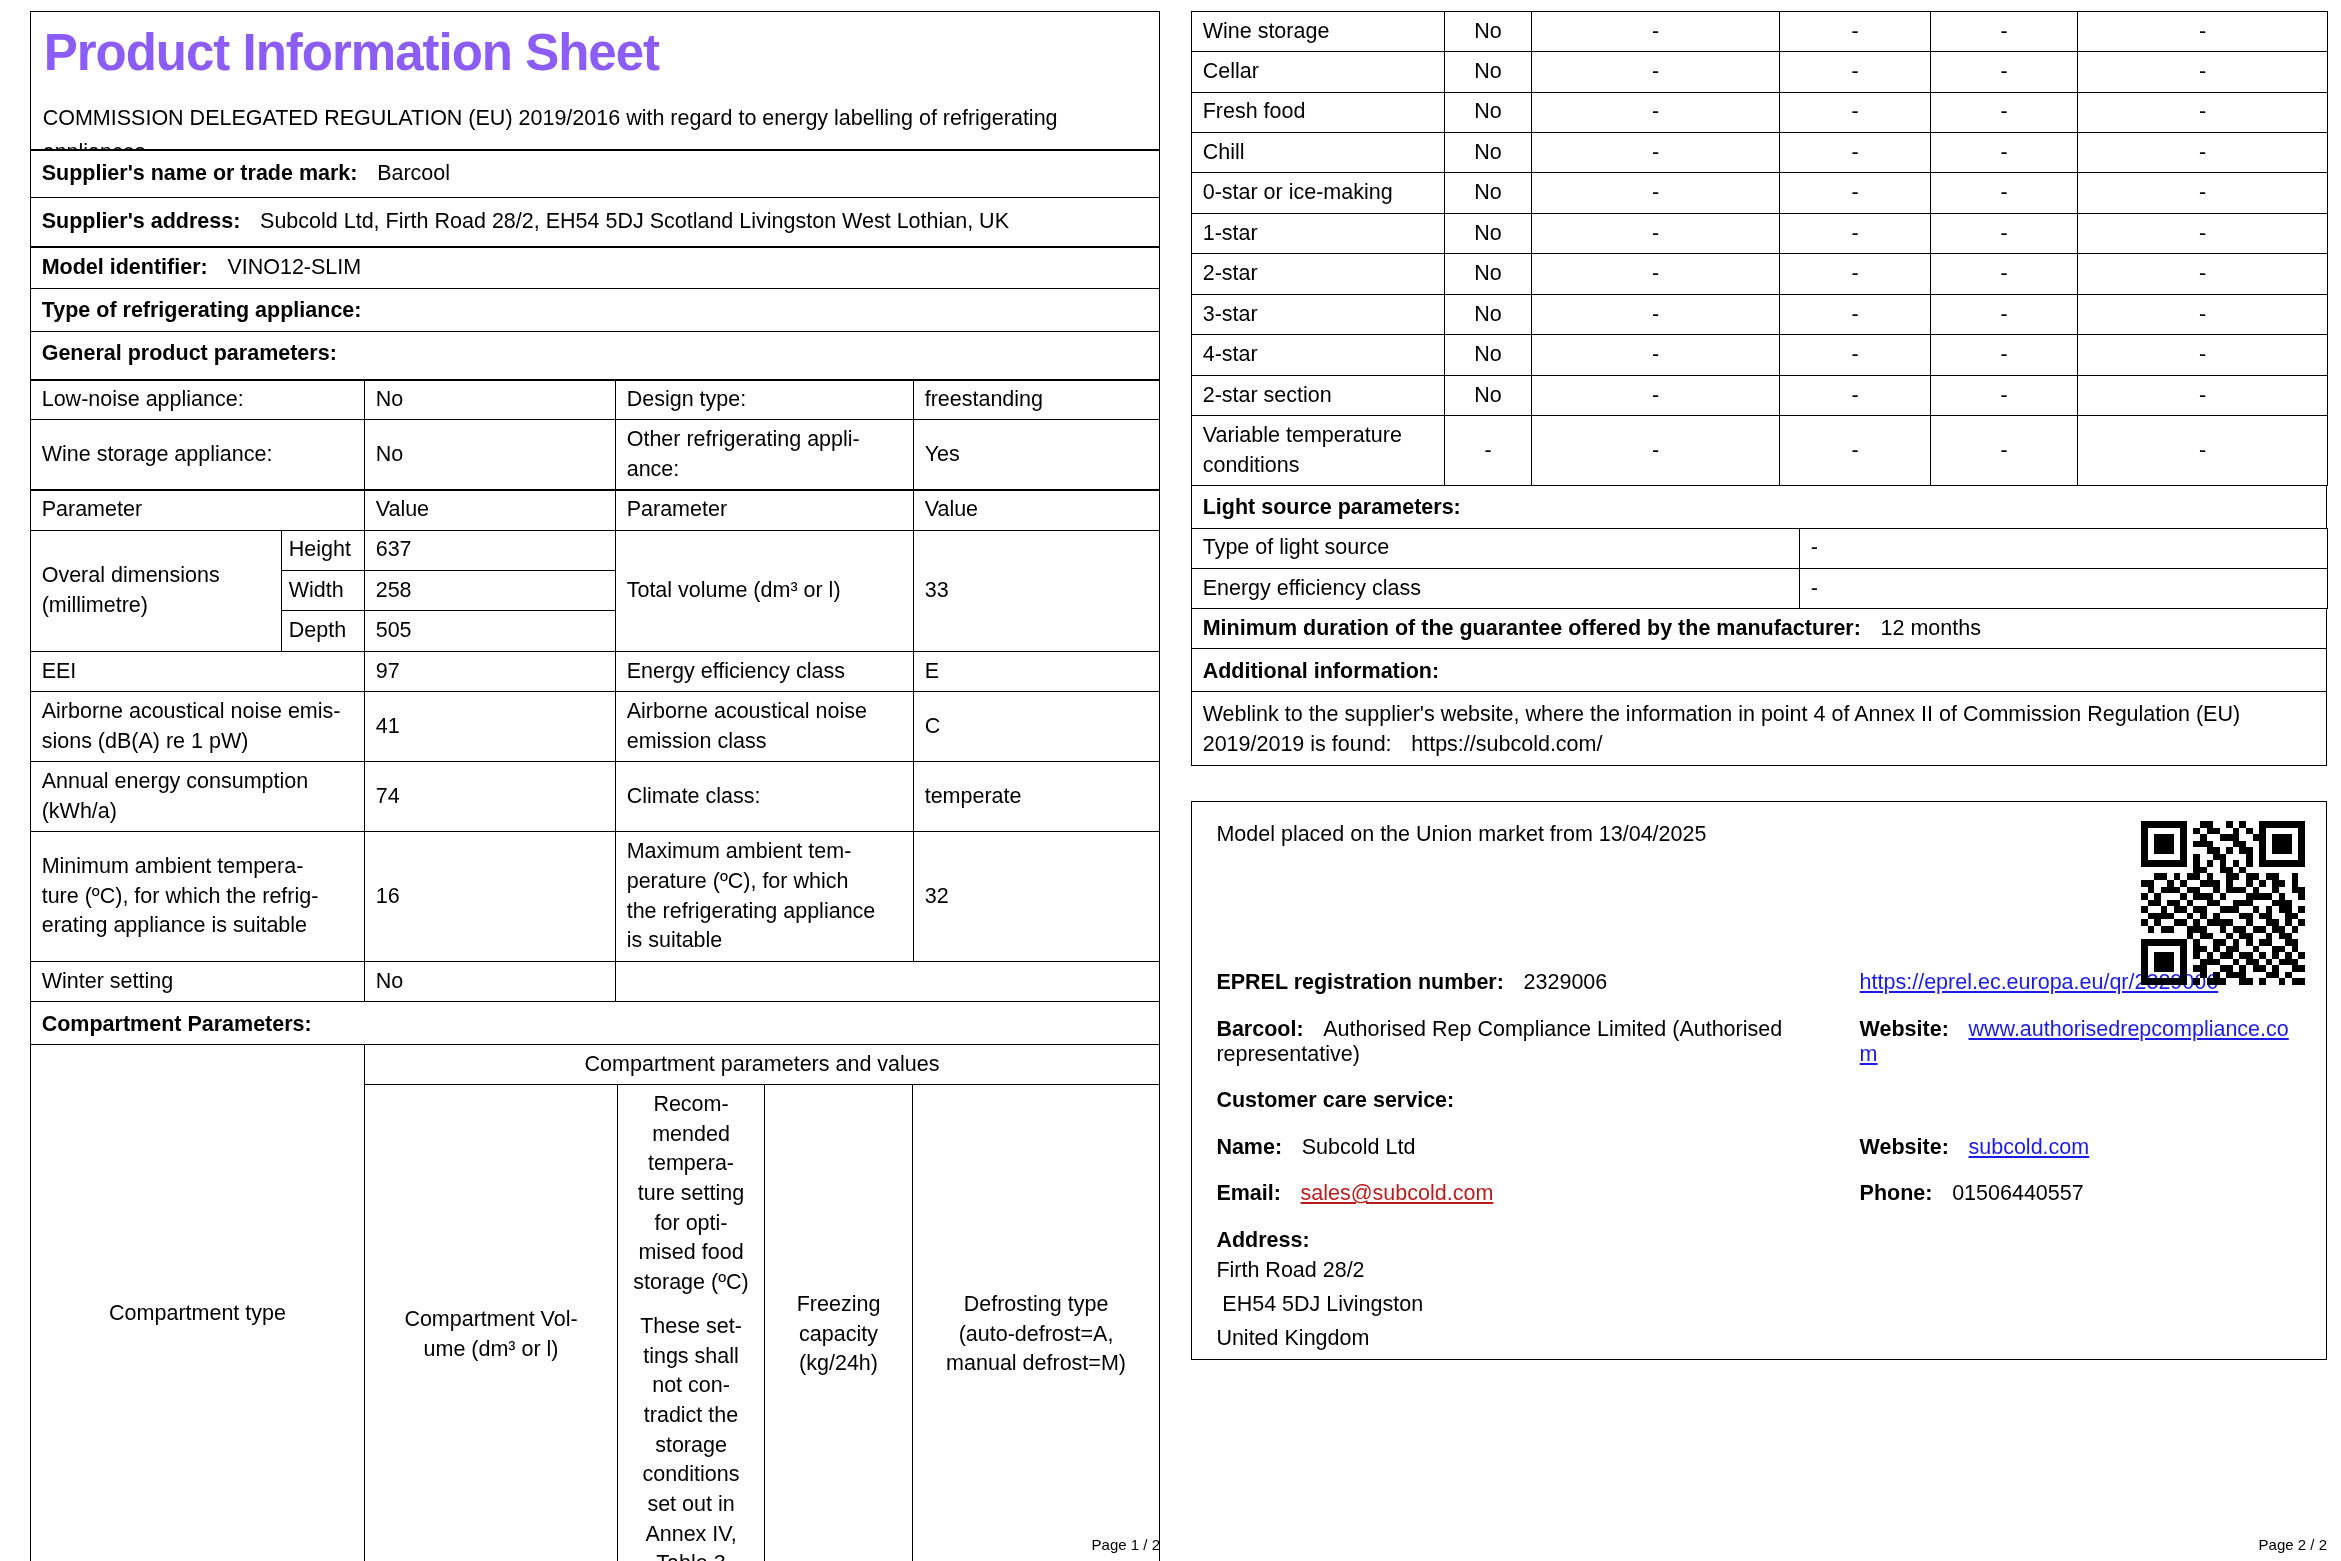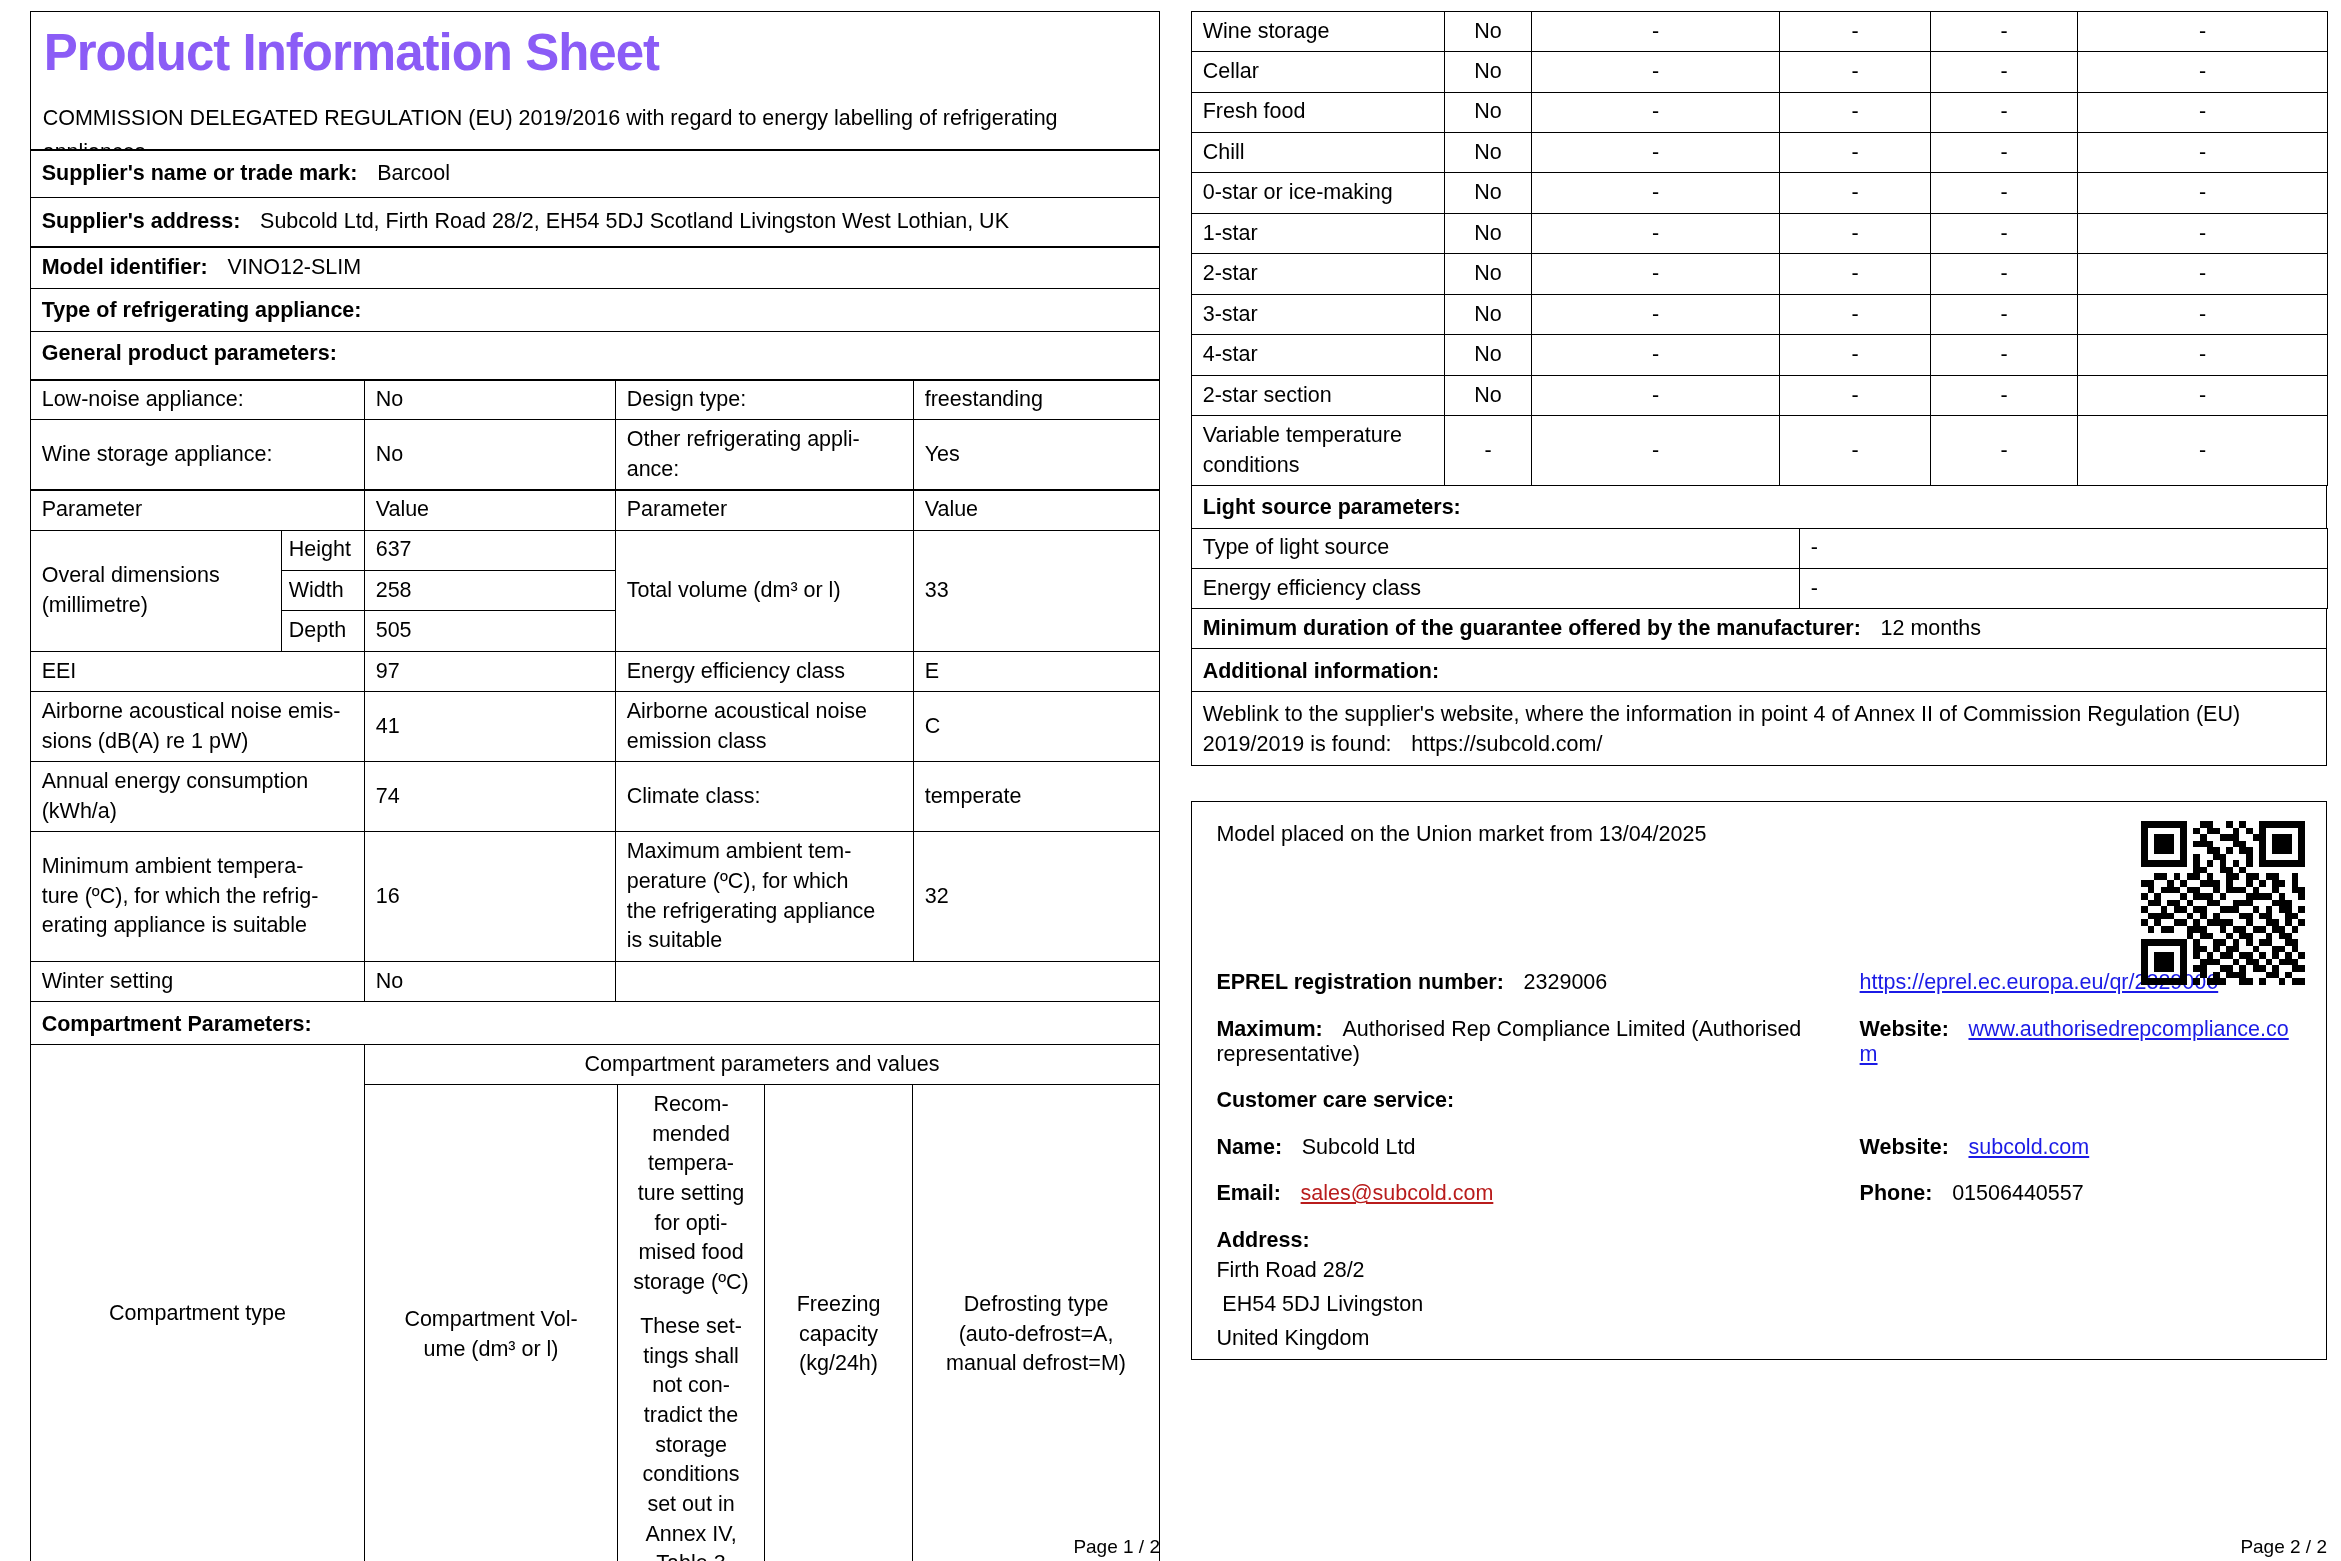--- a/index.html
+++ b/index.html
@@ -45,21 +45,21 @@
   #qr-wrap svg { width:100%; height:100%; shape-rendering:crispEdges; }
   .r2 { display:flex; }
   .lcol { flex:1 1 auto; padding-right:14px; }
   .rcol { width:442px; flex:0 0 442px; }
   .mt { margin-top:21.5px; }
   #eprel-row { margin-top:123px; }
   a { color:#1b1be6; text-decoration:underline; }
   .break { word-break:break-all; }
   .addr-line { white-space:pre; line-height:1.6; }
 
-  .footer { position:absolute; top:1536px; font-size:19px; text-align:right; }
+  .footer { position:absolute; top:1536px; font-size:15px; text-align:right; }
   #footer-1 { left:30px; width:1130px; }
   #footer-2 { left:1191px; width:1136px; }
 </style>
 </head>
 <body>
 
 <div id="canvas">
 
   <div id="left-col" class="col">
 
@@ -772,21 +772,21 @@
           <span class="b">EPREL registration number:</span>
           <span class="val">2329006</span>
         </div>
         <div class="rcol">
           <a href="#" style="color: rgb(27, 27, 230);">https://eprel.ec.europa.eu/qr/2329006</a>
         </div>
       </div>
 
       <div class="r2 mt">
         <div class="lcol">
-          <span class="b">Maximum:</span>
+          <span class="b">Barcool:</span>
           <span class="val">Authorised Rep Compliance Limited (Authorised representative)</span>
         </div>
         <div class="rcol">
           <span class="b">Website:</span>
           <a href="#" class="val break" style="color: rgb(27, 27, 230);">www.authorisedrepcompliance.com</a>
         </div>
       </div>
 
       <div class="mt b">Customer care service:</div>
 

